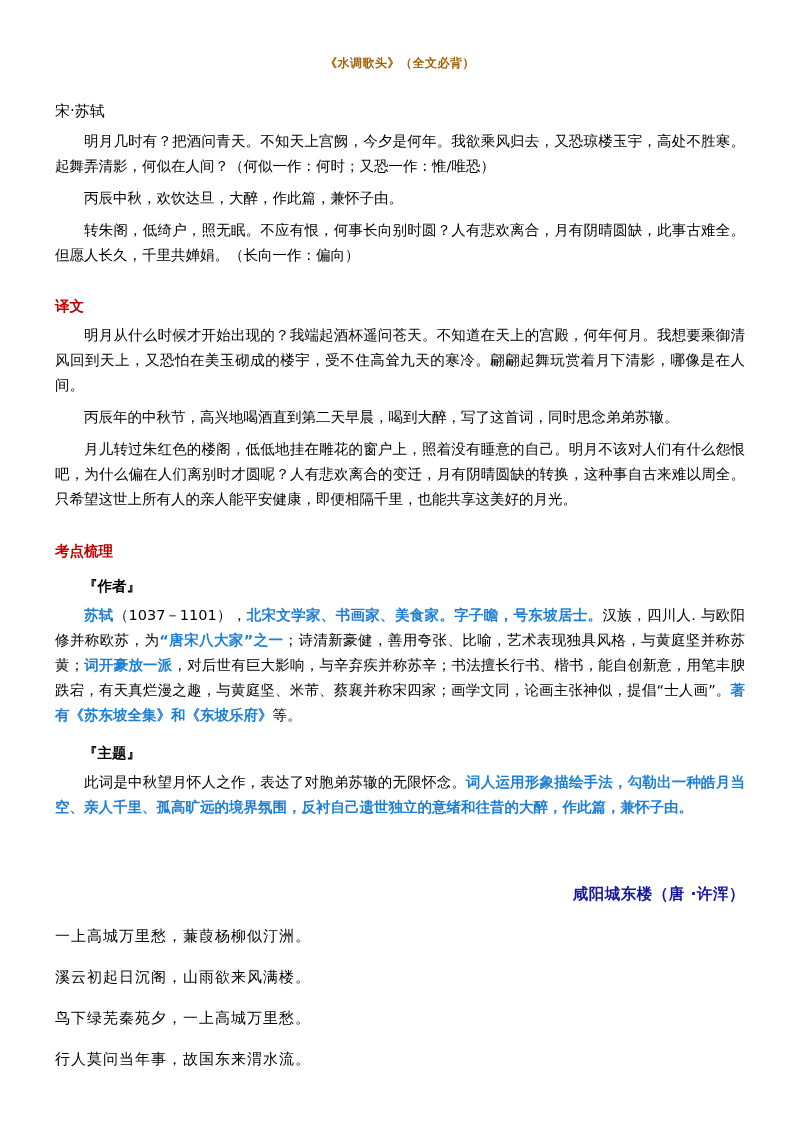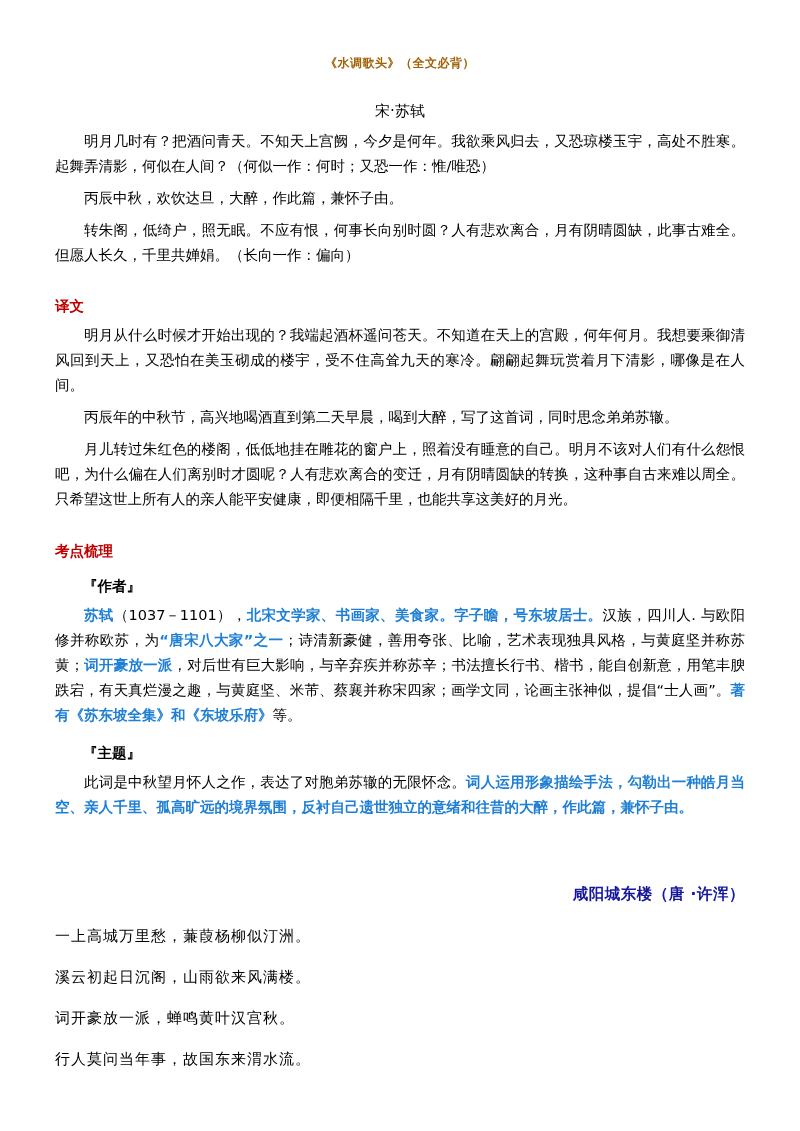--- a/index.html
+++ b/index.html
@@ -26,21 +26,20 @@
   .doc-title {
     text-align: center;
     font-size: 12px;
     font-weight: bold;
     color: #a16207;
     letter-spacing: 0.5px;
     margin-top: 55px;
     line-height: 1.4;
   }
   .doc-byline {
-    text-align: center;
     font-size: 15px;
     color: #000000;
     margin-top: 29px;
     line-height: 1.4;
   }
 
   .para {
     font-size: 14.5px;
     line-height: 1.72;
     color: #000000;
@@ -117,16 +116,16 @@
   <div class="para indent"><span class="hl-blue">苏轼</span><span>（1037－1101），</span><span class="hl-blue">北宋文学家、书画家、美食家。字子瞻，号东坡居士。</span><span>汉族，四川人. 与欧阳修并称欧苏，为</span><span class="hl-blue">“唐宋八大家”之一</span><span>；诗清新豪健，善用夸张、比喻，艺术表现独具风格，与黄庭坚并称苏黄；</span><span class="hl-blue">词开豪放一派</span><span>，对后世有巨大影响，与辛弃疾并称苏辛；书法擅长行书、楷书，能自创新意，用笔丰腴跌宕，有天真烂漫之趣，与黄庭坚、米芾、蔡襄并称宋四家；画学文同，论画主张神似，提倡“士人画”。</span><span class="hl-blue">著有《苏东坡全集》和《东坡乐府》</span><span>等。</span></div>
 
   <div class="section-heading-blue">『主题』</div>
 
   <div class="para indent"><span>此词是中秋望月怀人之作，表达了对胞弟苏辙的无限怀念。</span><span class="hl-blue">词人运用形象描绘手法，勾勒出一种皓月当空、亲人千里、孤高旷远的境界氛围，反衬自己遗世独立的意绪和往昔的大醉，作此篇，兼怀子由。</span></div>
 
   <div class="poem2-title">咸阳城东楼（唐 ·许浑）</div>
 
   <div class="poem2-line">一上高城万里愁，蒹葭杨柳似汀洲。</div>
   <div class="poem2-line">溪云初起日沉阁，山雨欲来风满楼。</div>
-  <div class="poem2-line">词开豪放一派，蝉鸣黄叶汉宫秋。</div>
+  <div class="poem2-line">鸟下绿芜秦苑夕，一上高城万里愁。</div>
   <div class="poem2-line">行人莫问当年事，故国东来渭水流。</div>
 
 </div>
 
 </body></html>

